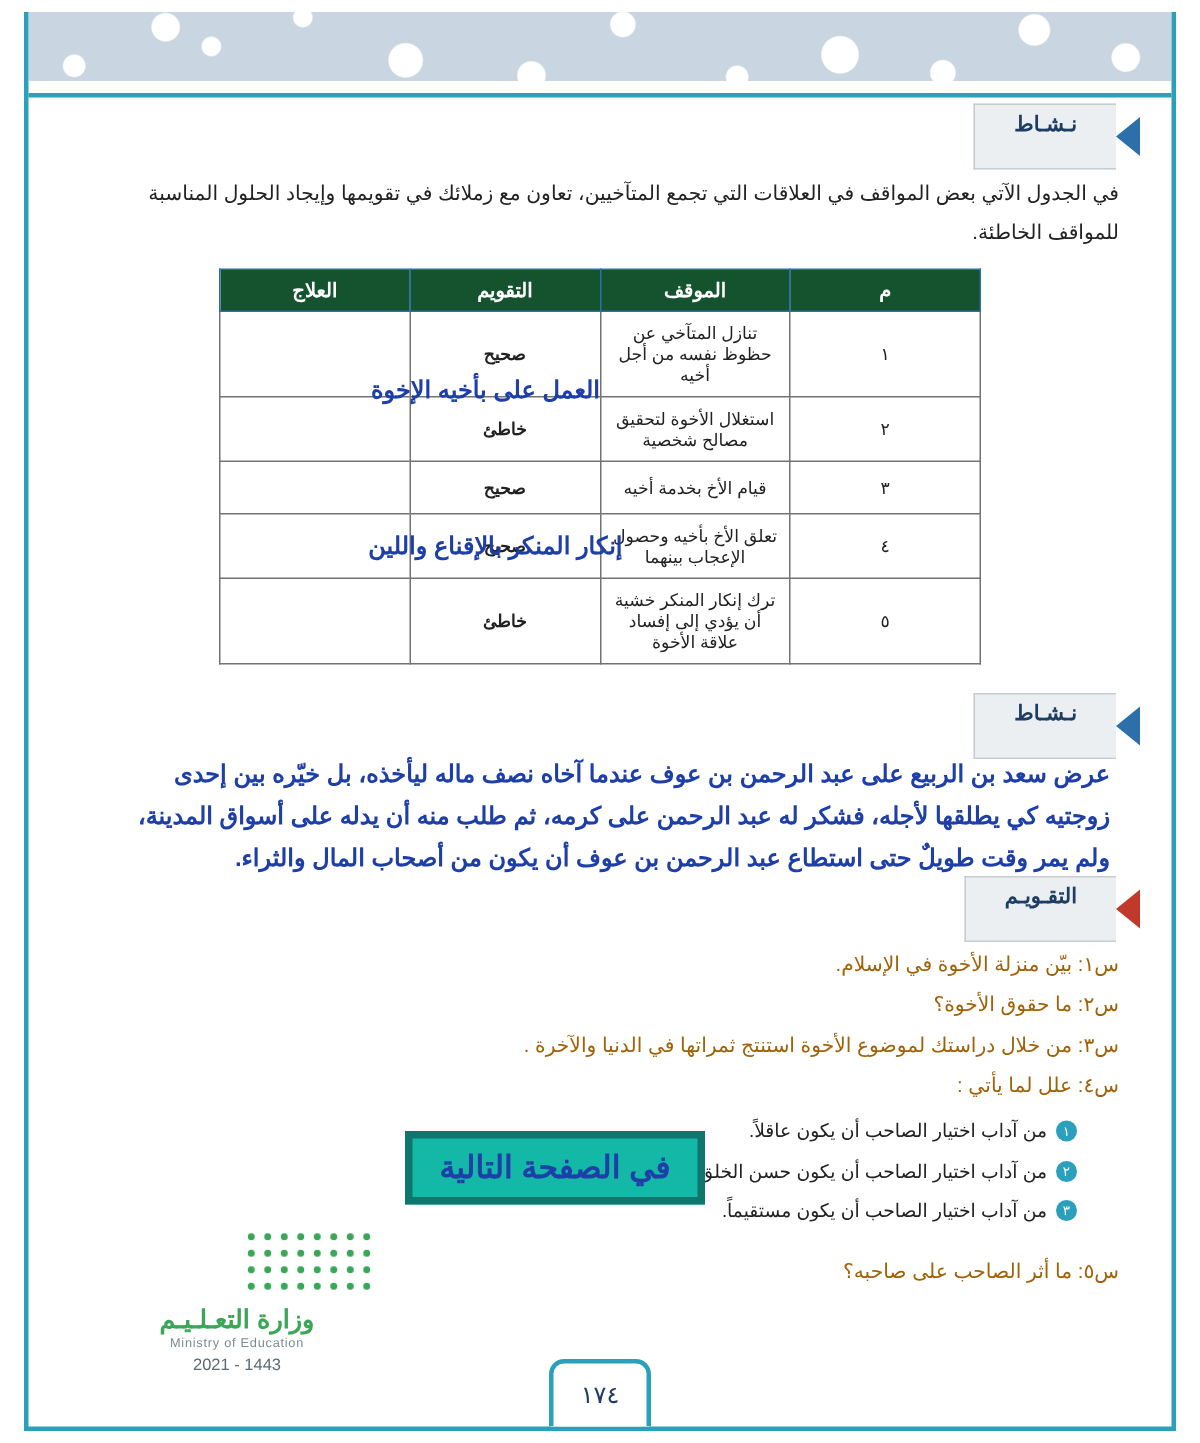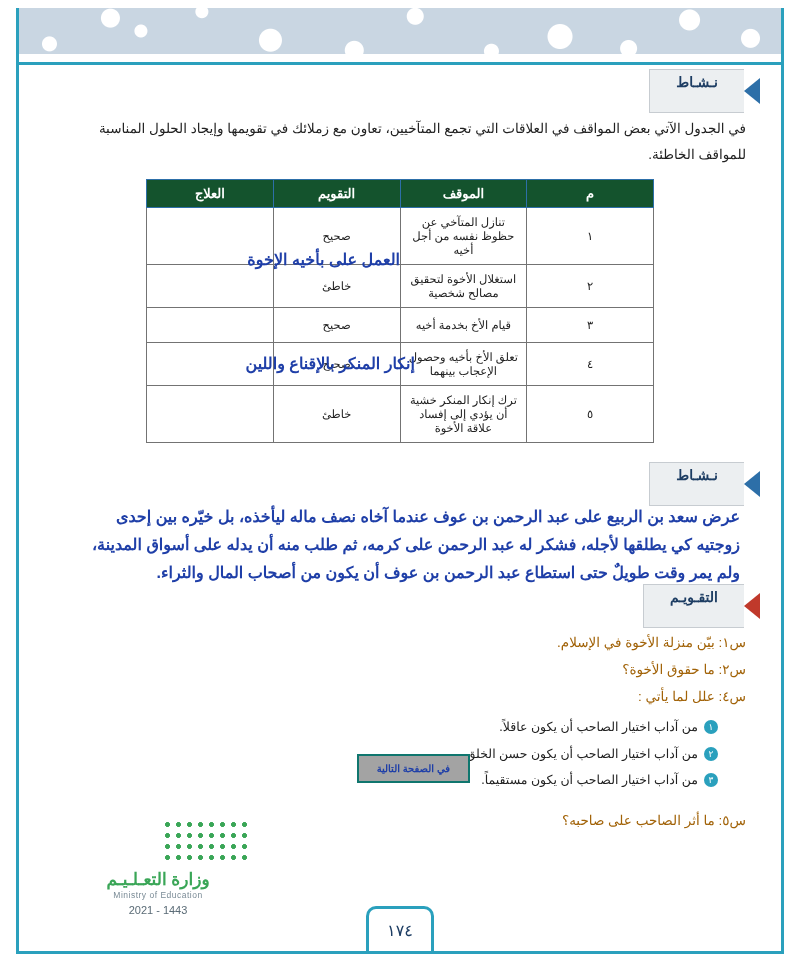--- a/index.html
+++ b/index.html
@@ -158,21 +158,21 @@
   }
   table.activity-table td.situation {
     text-align: center;
     font-size: 11.5px;
   }
   table.activity-table td.num { width: 34px; }
   table.activity-table td.eval { width: 86px; }
   table.activity-table td.cure { width: 118px; }
   .eval-hand {
     color: #1f3fa8;
-    font-weight: normal;
+    font-weight: bold;
     font-size: 15px;
   }
   .table-wrap { position: relative; }
   .cure-overflow {
     position: absolute;
     color: #1f3fa8;
     font-weight: bold;
     font-size: 16px;
     white-space: nowrap;
     pointer-events: none;
@@ -206,24 +206,24 @@
     color: #ffffff;
     font-size: 9px;
     line-height: 14px;
     text-align: center;
     flex: 0 0 auto;
   }
 
   
   .note-box {
     position: absolute;
-    background: #a3a3a3;
-    border: 2px solid #0f766e;
+    background: #14b8a6;
+    border: 5px solid #0f766e;
     padding: 7px 18px;
-    font-size: 10px;
+    font-size: 21px;
     font-weight: bold;
     color: #1f3fa8;
     white-space: nowrap;
   }
 
   
   .footer-logo {
     position: absolute;
     left: 44px;
     bottom: 46px;
@@ -362,20 +362,21 @@
   <div class="banner-row" style="margin-top:6px;">
     <div class="banner">
       <div class="arrow red"></div>
       <div class="bar red-text">التقـويـم</div>
     </div>
   </div>
 
   <div class="q-list">
     <div class="q-item">س١: بيّن منزلة الأخوة في الإسلام.</div>
     <div class="q-item">س٢: ما حقوق الأخوة؟</div>
+    <div class="q-item">س٣: من خلال دراستك لموضوع الأخوة استنتج ثمراتها في الدنيا والآخرة .</div>
     <div class="q-item">س٤: علل لما يأتي :</div>
 
     <div class="sub-list">
       <div class="sub-item">
         <span class="bullet-circle">١</span>
         <span>من آداب اختيار الصاحب أن يكون عاقلاً.</span>
       </div>
       <div class="sub-item">
         <span class="bullet-circle">٢</span>
         <span>من آداب اختيار الصاحب أن يكون حسن الخلق.</span>

